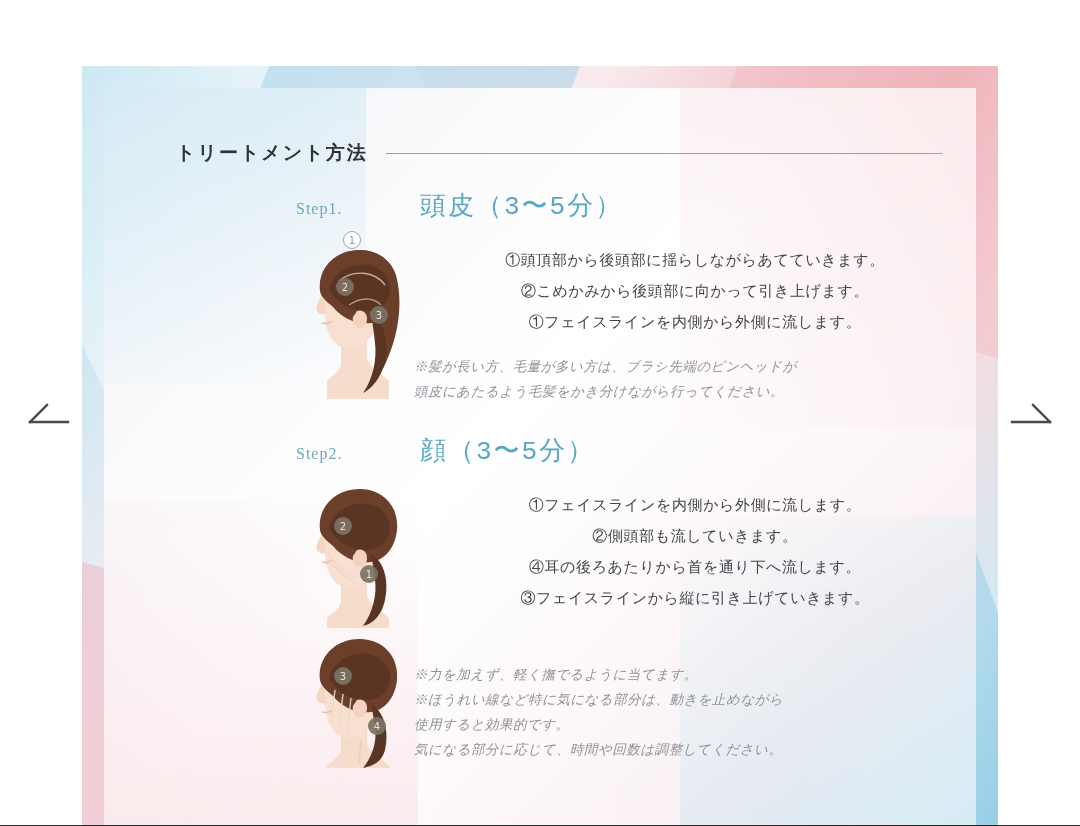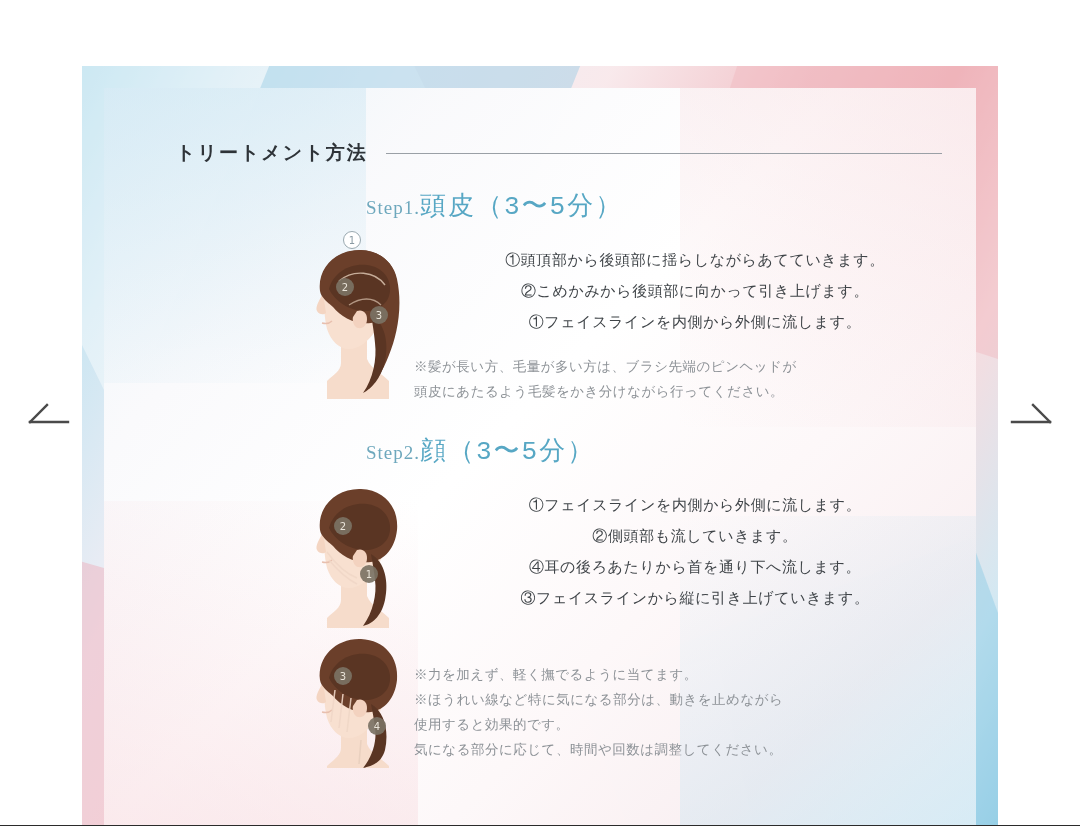--- a/index.html
+++ b/index.html
@@ -144,25 +144,24 @@
   .step1 { left: 0; top: 100px; right: 0; }
   .step2 { left: 0; top: 345px; right: 0; }
 
   .step-heading {
     display: flex;
     align-items: baseline;
     padding-left: 192px;
   }
   .step-label {
     font-family: "Liberation Serif", "DejaVu Serif", serif;
-    font-size: 19px;
+    font-size: 16px;
     letter-spacing: 1px;
     color: #6ea8bd;
     width: 124px;
-    text-align: right;
   }
   .step-subject {
     font-family: Liberation Mono, monospace;
     font-size: 26px;
     letter-spacing: 2px;
     color: #57a7c4;
   }
 
   .step-body {
     display: flex;
@@ -192,21 +191,21 @@
     text-align: center;
   }
   .note {
     font-family: "Liberation Serif", "DejaVu Serif", serif;
     font-size: 13.5px;
     line-height: 25px;
     color: #8d9297;
     letter-spacing: 0.5px;
     white-space: nowrap;
   }
-  .note-block { margin-top: 16px; }
+  .note-block { margin-top: 16px; font-style: italic; }
   .note-block.tight { margin-top: 8px; }
 
   .figure-wrap { position: relative; }
   .figure-wrap svg { display: block; }
 
   
   .step2-extra {
     display: flex;
     align-items: flex-start;
     padding-left: 186px;

